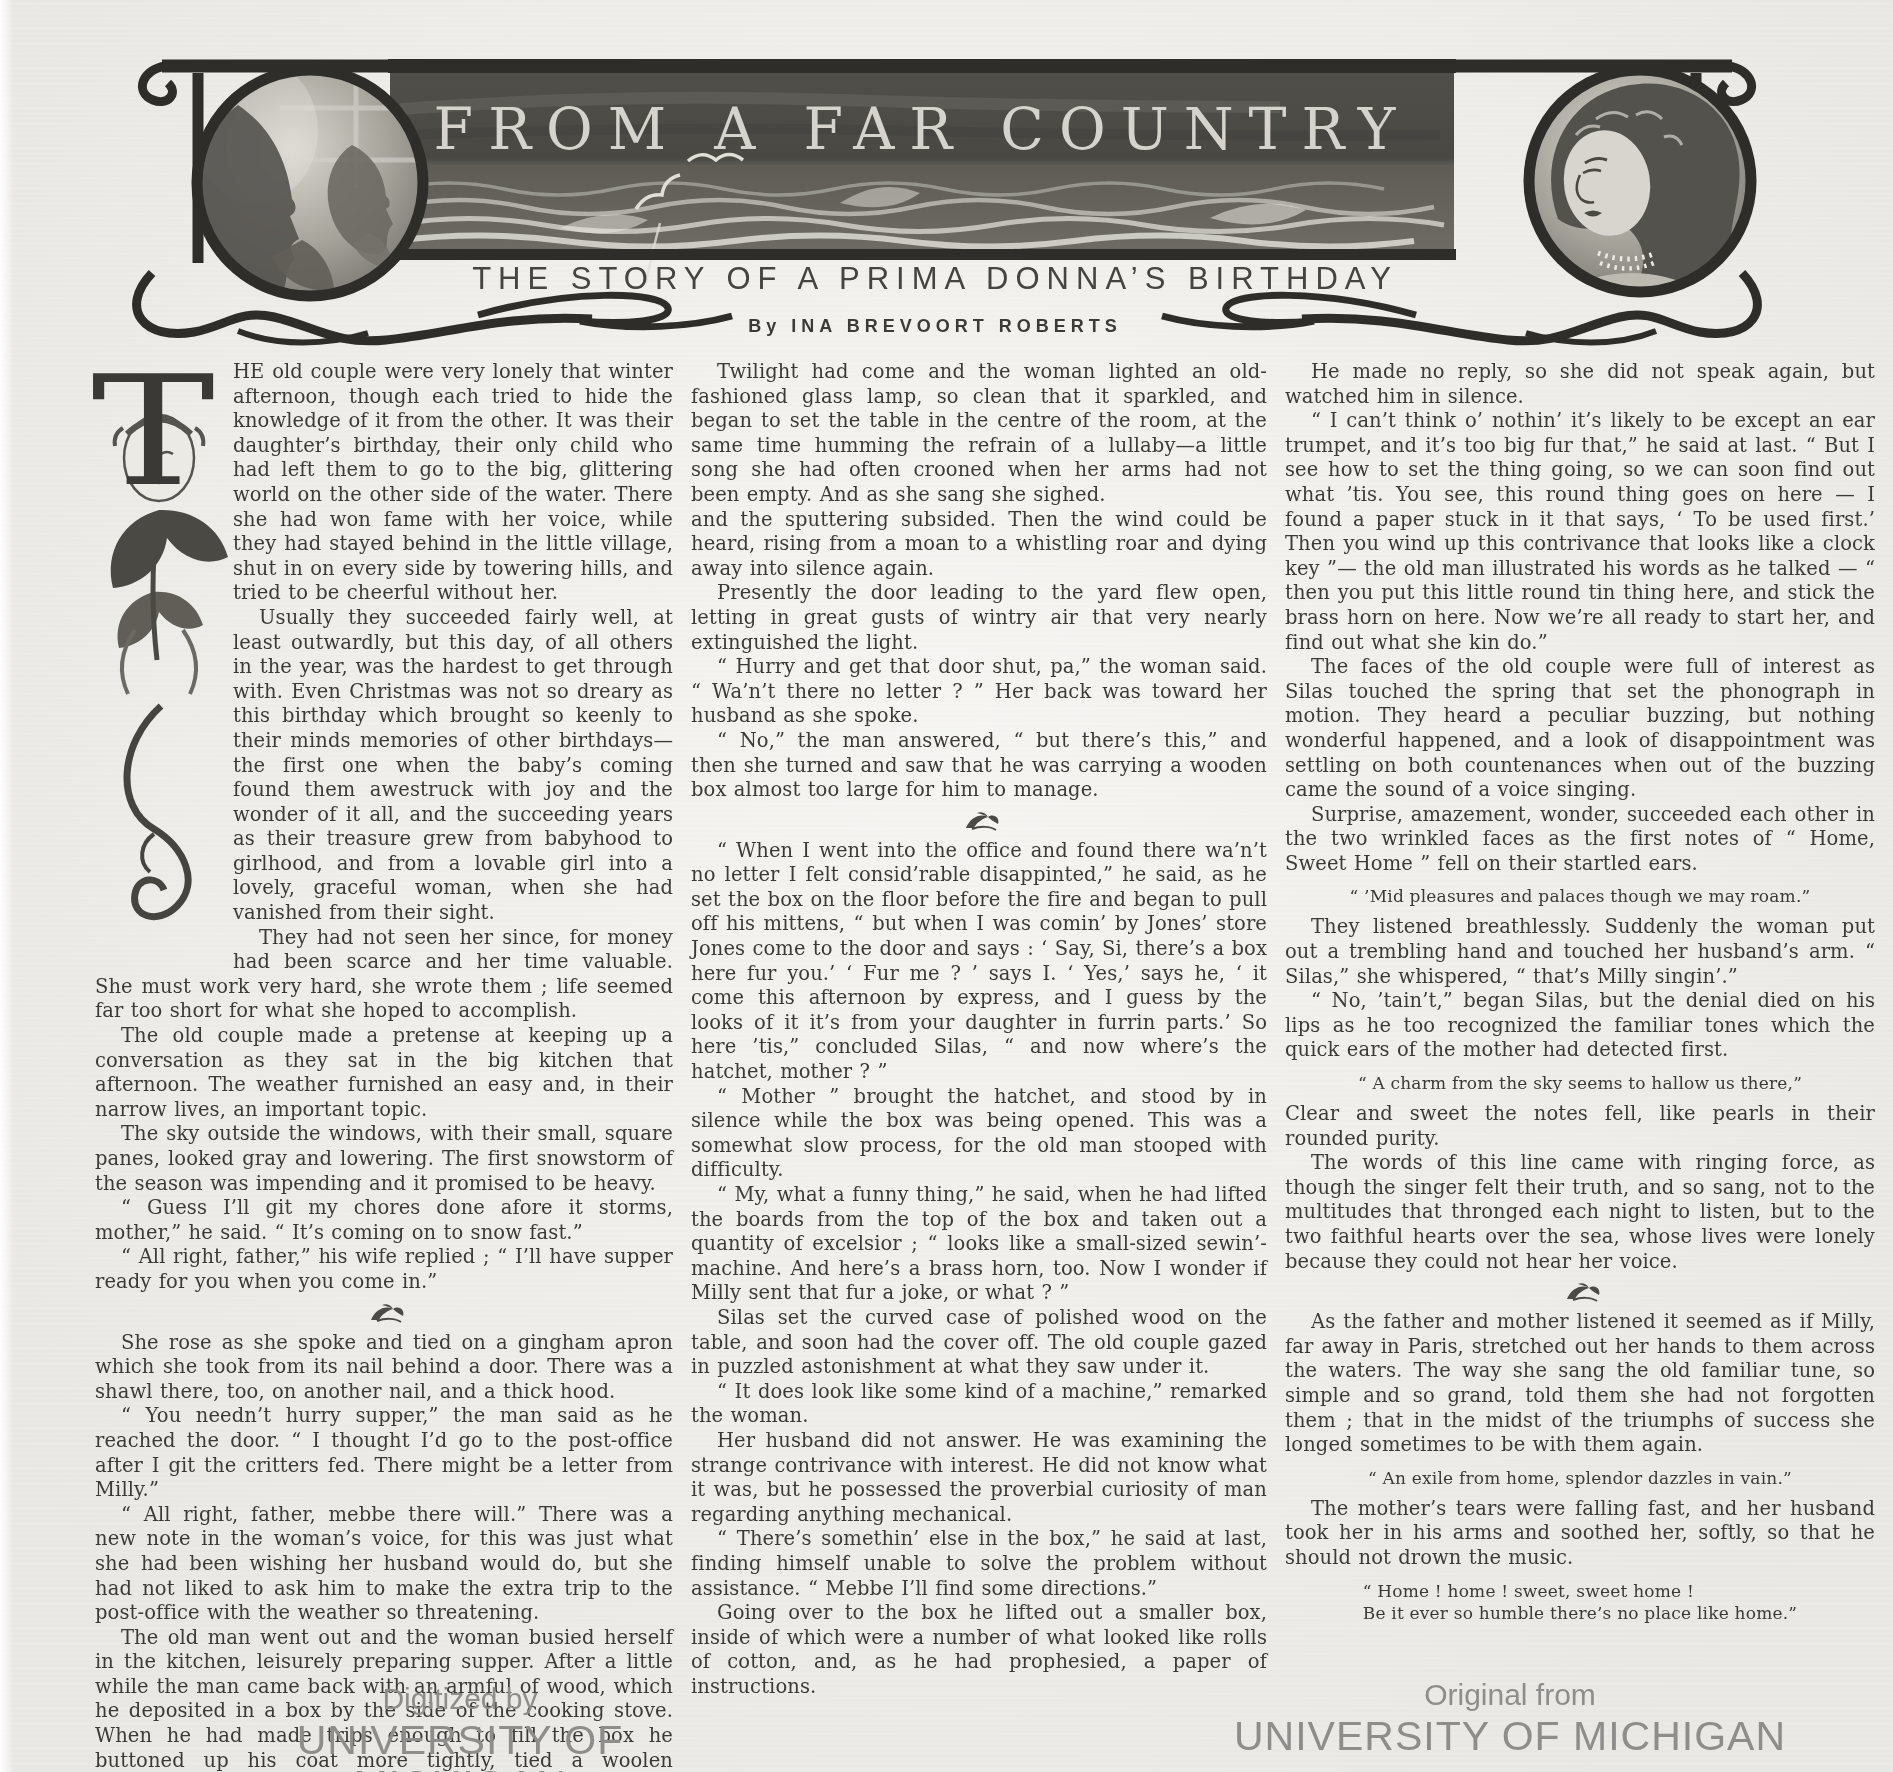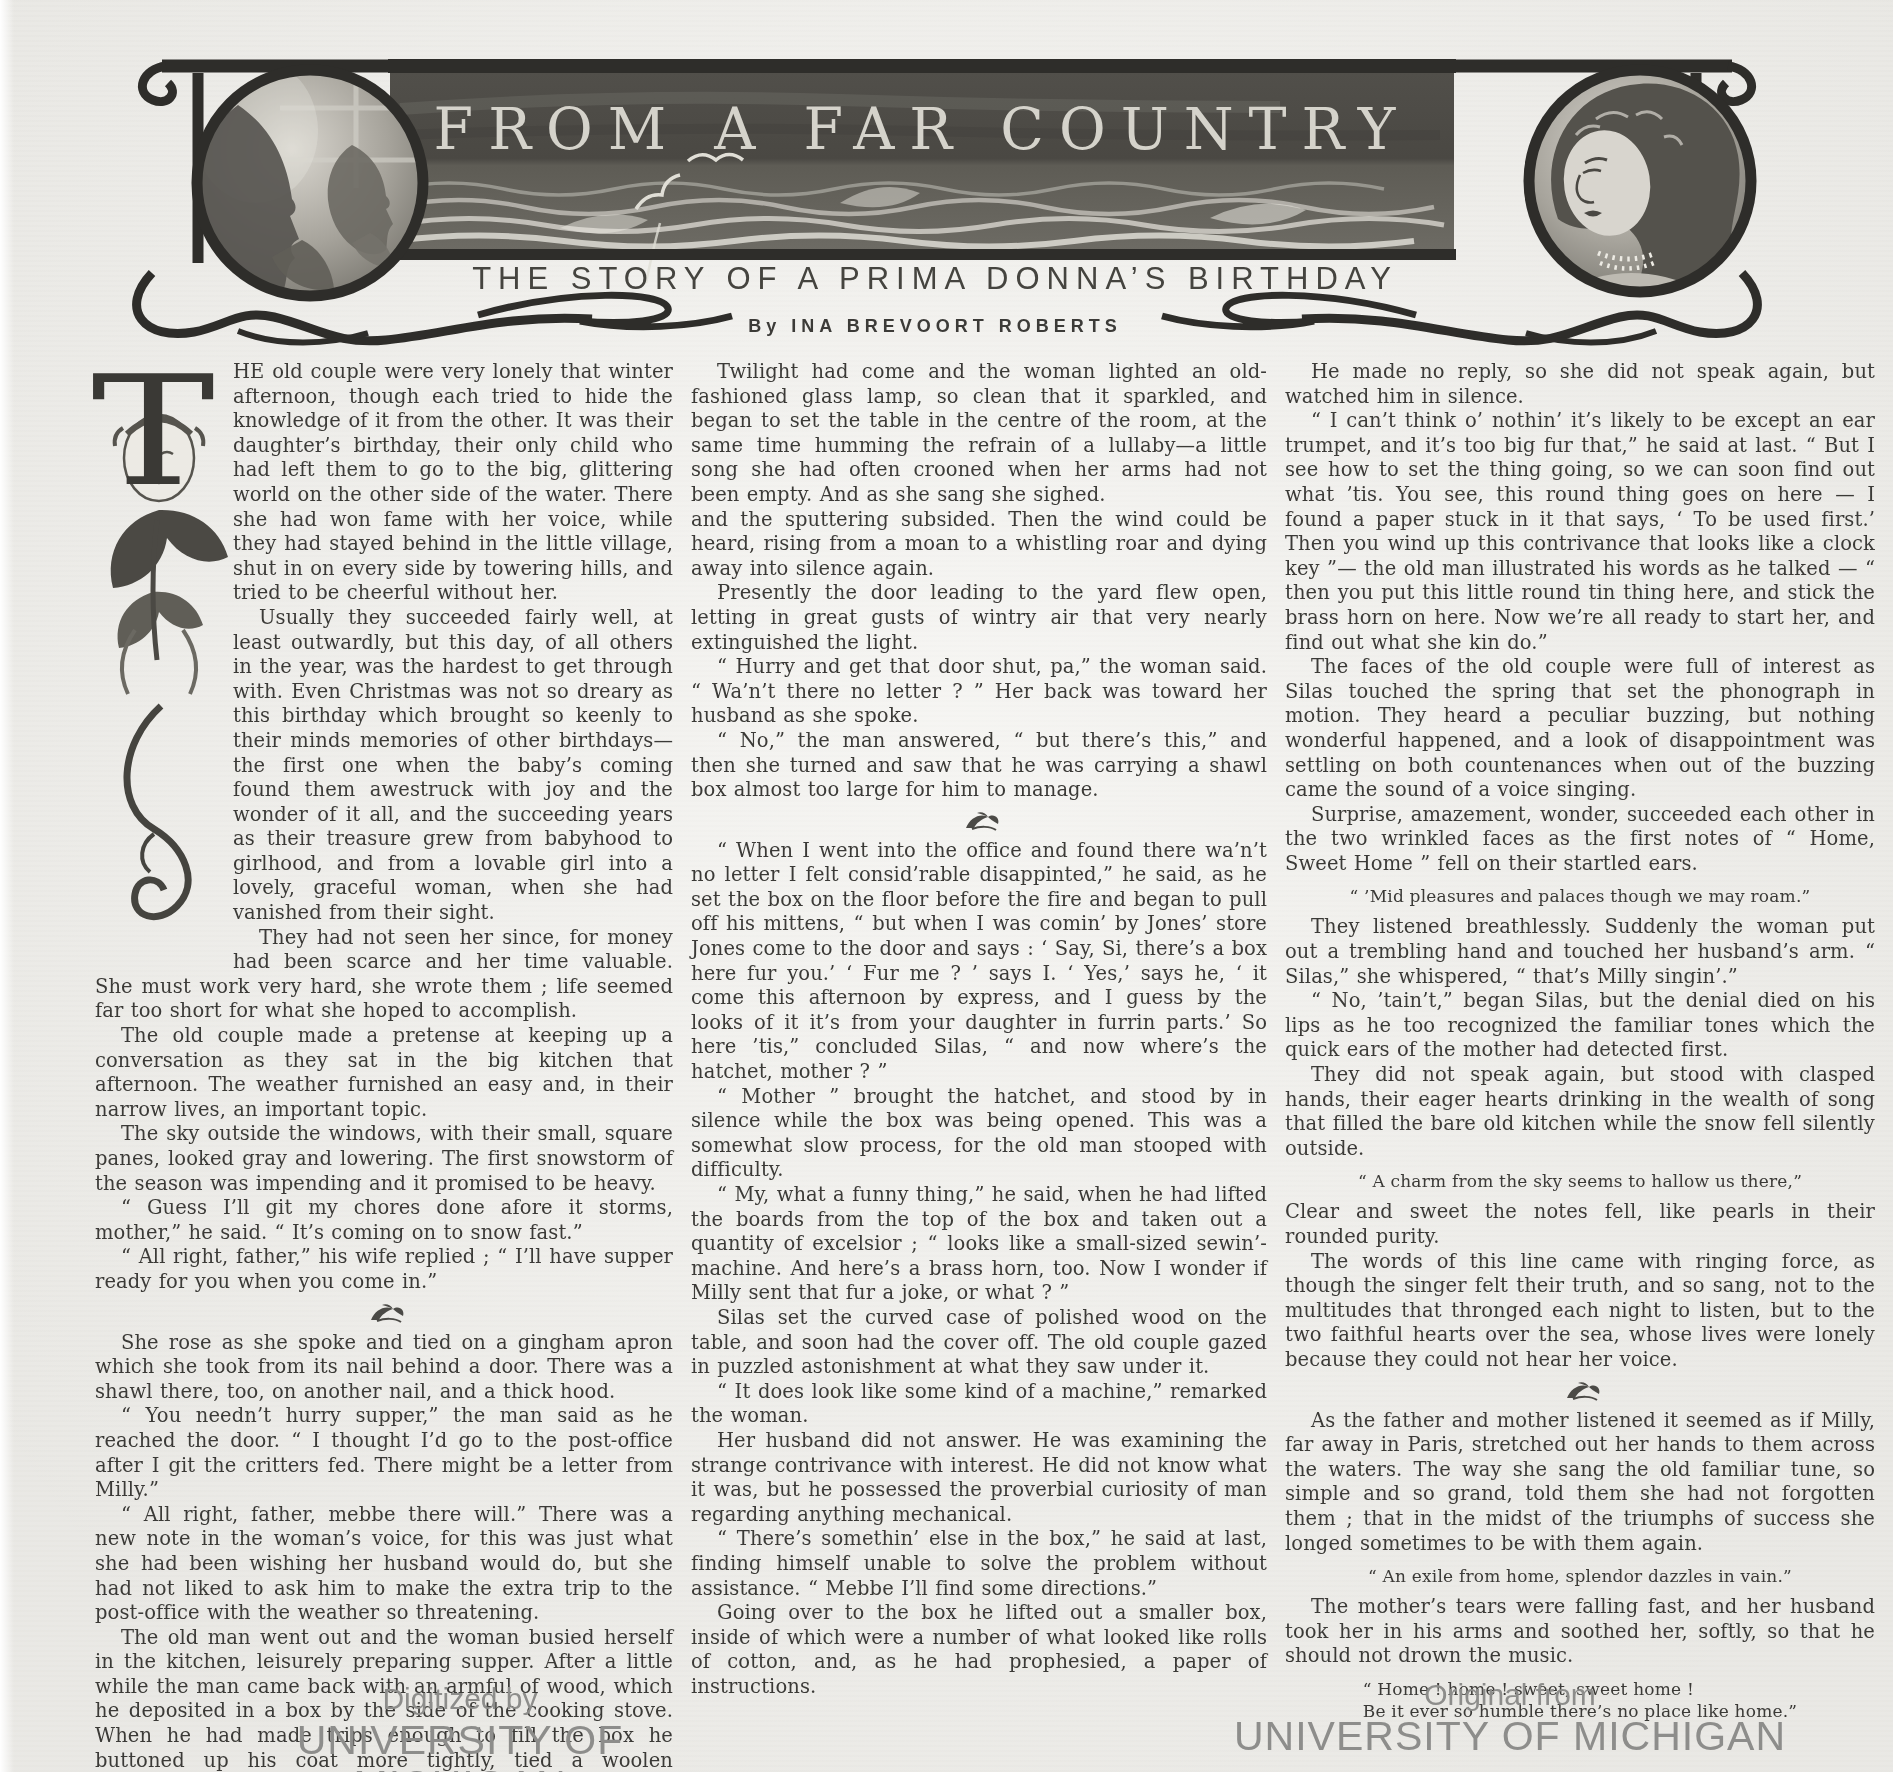--- a/index.html
+++ b/index.html
@@ -185,21 +185,21 @@
 <p class="para">She rose as she spoke and tied on a gingham apron which she took from its nail behind a door.  There was a shawl there, too, on another nail, and a thick hood.</p>
         <p class="para">“ You needn’t hurry supper,” the man said as he reached the door.  “ I thought I’d go to the post-office after I git the critters fed.  There might be a letter from Milly.”</p>
         <p class="para">“ All right, father, mebbe there will.”  There was a new note in the woman’s voice, for this was just what she had been wishing her husband would do, but she had not liked to ask him to make the extra trip to the post-office with the weather so threatening.</p>
         <p class="para">The old man went out and the woman busied herself in the kitchen, leisurely preparing supper.  After a little while the man came back with an armful of wood, which he deposited in a box by the side of the cooking stove. When he had made trips enough to fill the box he buttoned up his coat more tightly, tied a woolen comforter around his neck, and drew on a pair of comfortable-looking mittens.</p>
       </div>
     <div class="col">
         <p class="para">Twilight had come and the woman lighted an old-fashioned glass lamp, so clean that it sparkled, and began to set the table in the centre of the room, at the same time humming the refrain of a lullaby—a little song she had often crooned when her arms had not been empty.  And as she sang she sighed.</p>
         <p class="para noindent">and the sputtering subsided.  Then the wind could be heard, rising from a moan to a whistling roar and dying away into silence again.</p>
         <p class="para">Presently the door leading to the yard flew open, letting in great gusts of wintry air that very nearly extinguished the light.</p>
         <p class="para">“ Hurry and get that door shut, pa,” the woman said. “ Wa’n’t there no letter ? ”  Her back was toward her husband as she spoke.</p>
-        <p class="para">“ No,” the man answered, “ but there’s this,” and then she turned and saw that he was carrying a shawl box almost too large for him to manage.</p>
+        <p class="para">“ No,” the man answered, “ but there’s this,” and then she turned and saw that he was carrying a wooden box almost too large for him to manage.</p>
   <div class="divider"><svg width="44" height="24" viewBox="0 0 44 24">
             <path d="M9 18 C13 8 23 3 31 7 C25 9 19 13 17 18 Z" fill="#4b4a46"></path>
             <path d="M31 7 C37 3 43 8 41 14 C36 11 33 9 31 7 Z" fill="#4b4a46"></path>
             <path d="M31 7 C29 3 24 1 20 3 C24 4 28 5 31 7 Z" fill="#4b4a46"></path>
             <path d="M15 19 c8 -3 18 -3 24 1" stroke="#4b4a46" stroke-width="2" fill="none"></path>
           </svg></div>
 <p class="para">“ When I went into the office and found there wa’n’t no letter I felt consid’rable disappinted,” he said, as he set the box on the floor before the fire and began to pull off his mittens, “ but when I was comin’ by Jones’ store Jones come to the door and says :  ‘ Say, Si, there’s a box here fur you.’  ‘ Fur me ? ’ says I.  ‘ Yes,’ says he, ‘ it come this afternoon by express, and I guess by the looks of it it’s from your daughter in furrin parts.’   So here ’tis,” concluded Silas, “ and now where’s the hatchet, mother ? ”</p>
         <p class="para">“ Mother ” brought the hatchet, and stood by in silence while the box was being opened.  This was a somewhat slow process, for the old man stooped with difficulty.</p>
         <p class="para">“ My, what a funny thing,” he said, when he had lifted the boards from the top of the box and taken out a quantity of excelsior ; “ looks like a small-sized sewin’-machine. And here’s a brass horn, too.   Now I wonder if Milly sent that fur a joke, or what ? ”</p>
         <p class="para">Silas set the curved case of polished wood on the table, and soon had the cover off.  The old couple gazed in puzzled astonishment at what they saw under it.</p>
@@ -209,21 +209,20 @@
         <p class="para">Going over to the box he lifted out a smaller box, inside of which were a number of what looked like rolls of cotton, and, as he had prophesied, a paper of instructions.</p>
       </div>
     <div class="col">
         <p class="para">He made no reply, so she did not speak again, but watched him in silence.</p>
         <p class="para">“ I can’t think o’ nothin’ it’s likely to be except an ear trumpet, and it’s too big fur that,” he said at last.  “ But I see how to set the thing going, so we can soon find out what ’tis.   You see, this round thing goes on here — I found a paper stuck in it that says, ‘ To be used first.’   Then you wind up this contrivance that looks like a clock key ”— the old man illustrated his words as he talked — “ then you put this little round tin thing here, and stick the brass horn on here.   Now we’re all ready to start her, and find out what she kin do.”</p>
         <p class="para">The faces of the old couple were full of interest as Silas touched the spring that set the phonograph in motion. They heard a peculiar buzzing, but nothing wonderful happened, and a look of disappointment was settling on both countenances when out of the buzzing came the sound of a voice singing.</p>
         <p class="para">Surprise, amazement, wonder, succeeded each other in the two wrinkled faces as the first notes of “ Home, Sweet Home ” fell on their startled ears.</p>
         <p class="quote">“ ’Mid pleasures and palaces though we may roam.”</p>
         <p class="para">They listened breathlessly.  Suddenly the woman put out a trembling hand and touched her husband’s arm. “ Silas,” she whispered, “ that’s Milly singin’.”</p>
         <p class="para">“ No, ’tain’t,” began Silas, but the denial died on his lips as he too recognized the familiar tones which the quick ears of the mother had detected first.</p>
-        <p class="para">They did not speak again, but stood with clasped hands, their eager hearts drinking in the wealth of song that filled the bare old kitchen while the snow fell silently outside.</p>
         <p class="quote">“ A charm from the sky seems to hallow us there,”</p>
         <p class="para noindent">Clear and sweet the notes fell, like pearls in their rounded purity.</p>
         <p class="para">The words of this line came with ringing force, as though the singer felt their truth, and so sang, not to the multitudes that thronged each night to listen, but to the two faithful hearts over the sea, whose lives were lonely because they could not hear her voice.</p>
   <div class="divider"><svg width="44" height="24" viewBox="0 0 44 24">
             <path d="M9 18 C13 8 23 3 31 7 C25 9 19 13 17 18 Z" fill="#4b4a46"></path>
             <path d="M31 7 C37 3 43 8 41 14 C36 11 33 9 31 7 Z" fill="#4b4a46"></path>
             <path d="M31 7 C29 3 24 1 20 3 C24 4 28 5 31 7 Z" fill="#4b4a46"></path>
             <path d="M15 19 c8 -3 18 -3 24 1" stroke="#4b4a46" stroke-width="2" fill="none"></path>
           </svg></div>
 <p class="para">As the father and mother listened it seemed as if Milly, far away in Paris, stretched out her hands to them across the waters.  The way she sang the old familiar tune, so simple and so grand, told them she had not forgotten them ; that in the midst of the triumphs of success she longed sometimes to be with them again.</p>

